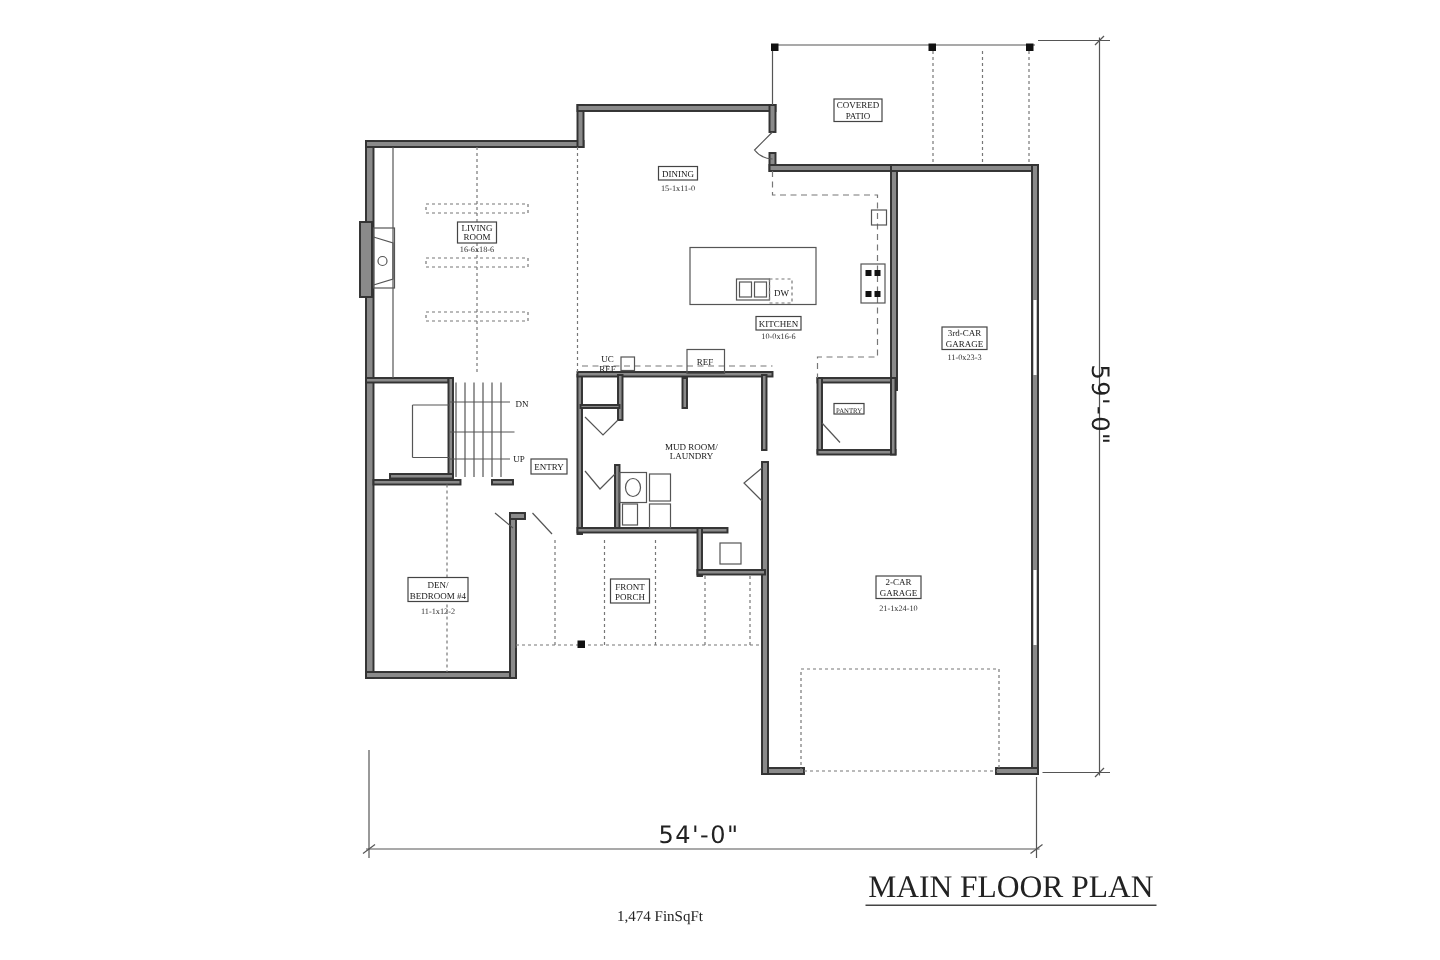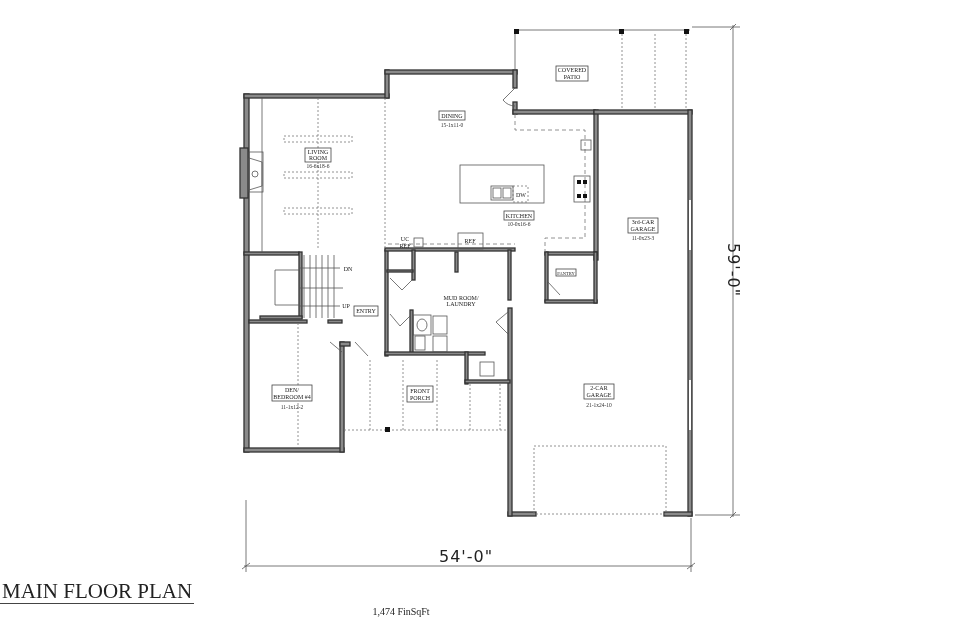--- a/index.html
+++ b/index.html
@@ -6,23 +6,23 @@
   body { width:960px; height:640px; position:relative; overflow:hidden; font-family:"Liberation Serif", serif; }
   svg { position:absolute; left:0; top:0; }
   .wall { fill:#8a8a8a; stroke:#333; stroke-width:1.3; }
   .thin { fill:none; stroke:#555; stroke-width:0.8; }
   .dash { fill:none; stroke:#777; stroke-width:0.8; stroke-dasharray:2,2; }
   .dashlong { fill:none; stroke:#777; stroke-width:0.8; stroke-dasharray:4,3; }
   .lbl { font-family:"Liberation Serif", serif; font-size:6px; fill:#222; text-anchor:middle; }
   .dim { font-family:"Liberation Serif", serif; font-size:5.5px; fill:#333; text-anchor:middle; }
   .lblbox { fill:#fff; stroke:#444; stroke-width:0.8; }
   .dimtxt { font-family:"DejaVu Sans", sans-serif; font-size:16px; fill:#222; text-anchor:middle; letter-spacing:1px; }
-  .title { position:absolute; left:0; width:771px; text-align:left; top:579px; font-family:"Liberation Serif", serif; font-size:21px; color:#222; }
+  .title { position:absolute; left:0; width:771px; text-align:right; top:579px; font-family:"Liberation Serif", serif; font-size:21px; color:#222; }
   .title span { border-bottom:1.5px solid #444; padding:0 2px; }
-  .subtitle { position:absolute; left:0; width:802px; text-align:center; top:606px; font-family:"Liberation Serif", serif; font-size:10px; color:#222; }
+  .subtitle { position:absolute; left:0; width:802px; text-align:center; top:606px; font-family:"Liberation Serif", serif; font-size:10px; color:#222;padding-left:39px; }
   .post { fill:#111; }
 </style>
 </head>
 <body>
 
 <svg width="960" height="640" viewBox="0 0 960 640">
 
   <g>
 
     <rect class="wall" x="244" y="94" width="5" height="358"></rect>

